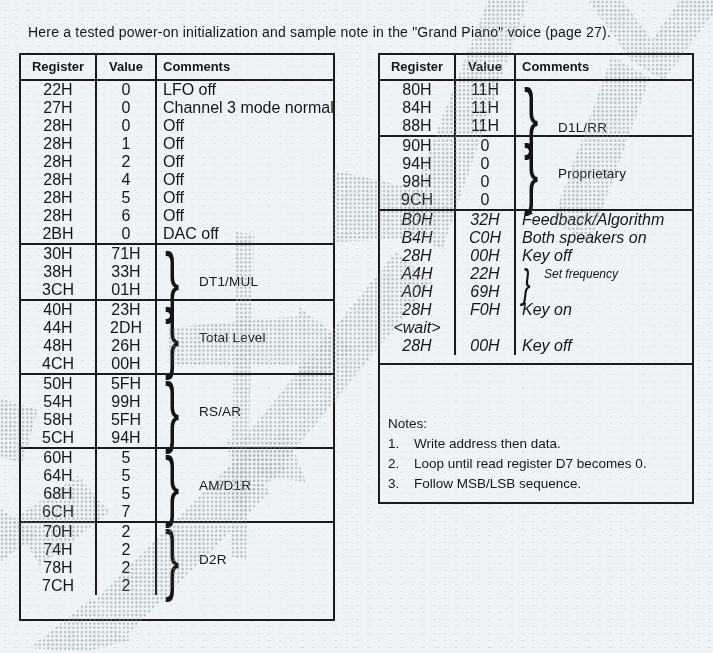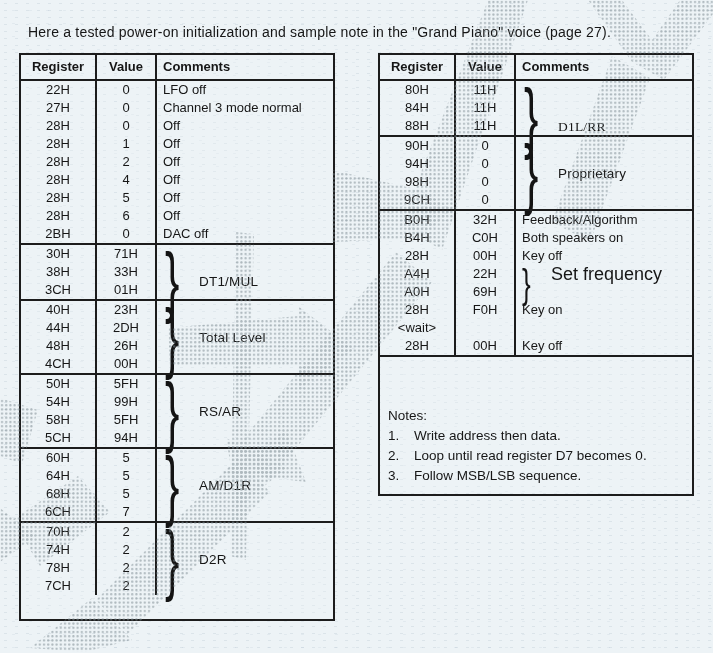--- a/index.html
+++ b/index.html
@@ -13,42 +13,42 @@
     background-position: 0 0, 5px 4px;
     font-family:"Liberation Sans", sans-serif;
     color:#161616;
   }
   .intro { position:absolute; left:28px; top:24px; font-size:14px; letter-spacing:.2px; white-space:nowrap; }
 
   .tbl { position:absolute; border:2px solid #1c1c1c; background:rgba(238,244,247,.35); }
   .tbl-left  { left:19px;  top:53px; width:316px; }
   .rwrap     { left:378px; top:53px; width:316px; border:2px solid #1c1c1c; position:absolute; background:rgba(238,244,247,.35); }
 
-  .row { display:flex; height:18px; line-height:18px; font-size:13px; }
+  .row { display:flex; height:18px; line-height:18px; font-size:16px; }
   .hdr { height:24px; line-height:24px; font-weight:bold; font-size:13px; }
   .c1 { width:76px; text-align:center; border-right:2px solid #1c1c1c; }
   .c2 { width:60px; text-align:center; border-right:2px solid #1c1c1c; }
   .c3 { flex:1; padding-left:6px; white-space:nowrap; overflow:hidden; }
 
   .section { position:relative; border-top:2px solid #1c1c1c; }
 
   .brace {
     position:absolute; left:144px; top:0; width:26px;
     display:flex; align-items:center; justify-content:center;
     font-size:78px; font-weight:400; color:#141414;
     transform:scaleX(.55); transform-origin:left center;
   }
   .group-label { position:absolute; left:178px; top:0; display:flex; align-items:center; font-size:13.5px; letter-spacing:.2px; }
 
   .mini-brace {
     position:absolute; left:142px; width:16px; height:38px;
     display:flex; align-items:center; font-size:40px; color:#141414;
     transform:scaleX(.65); transform-origin:left center;
   }
-  .mini-label { position:absolute; left:171px; height:18px; line-height:19px; font-size:18px; }
+  .mini-label { position:absolute; left:164px; height:18px; line-height:19px; font-size:12px; }
 
   .notes { border-top:2px solid #1c1c1c; padding:6px 8px 8px 8px; font-size:13.5px; }
   .notes-title { line-height:20px;margin-top:43px; }
   .note-line { display:flex; line-height:20px; white-space:nowrap; }
   .note-num { width:26px; flex:none; }
 
   .watermark { position:absolute; left:0; top:0; pointer-events:none; z-index:5; }
 </style>
 </head>
 <body>
@@ -244,21 +244,21 @@
             <div class="c1">84H</div>
             <div class="c2">11H</div>
             <div class="c3"></div>
           </div>
           <div class="row">
             <div class="c1">88H</div>
             <div class="c2">11H</div>
             <div class="c3"></div>
           </div>
           <div class="brace" style="height: 72px;">}</div>
-          <div class="group-label" style="height: 92px; font-family: Liberation Serif, serif;">D1L/RR</div>
+          <div class="group-label" style="height: 92px;">D1L/RR</div>
         </div>
         <div class="section">
           <div class="row">
             <div class="c1">90H</div>
             <div class="c2">0</div>
             <div class="c3"></div>
           </div>
           <div class="row">
             <div class="c1">94H</div>
             <div class="c2">0</div>
@@ -270,21 +270,21 @@
             <div class="c3"></div>
           </div>
           <div class="row">
             <div class="c1">9CH</div>
             <div class="c2">0</div>
             <div class="c3"></div>
           </div>
           <div class="brace" style="height: 72px;">}</div>
           <div class="group-label" style="height: 72px;">Proprietary</div>
         </div>
-        <div class="section" style="">
+        <div class="section" style="padding-bottom: 8px; font-style: italic;">
           <div class="row">
             <div class="c1">B0H</div>
             <div class="c2">32H</div>
             <div class="c3">Feedback/Algorithm</div>
           </div>
           <div class="row">
             <div class="c1">B4H</div>
             <div class="c2">C0H</div>
             <div class="c3">Both speakers on</div>
           </div>

